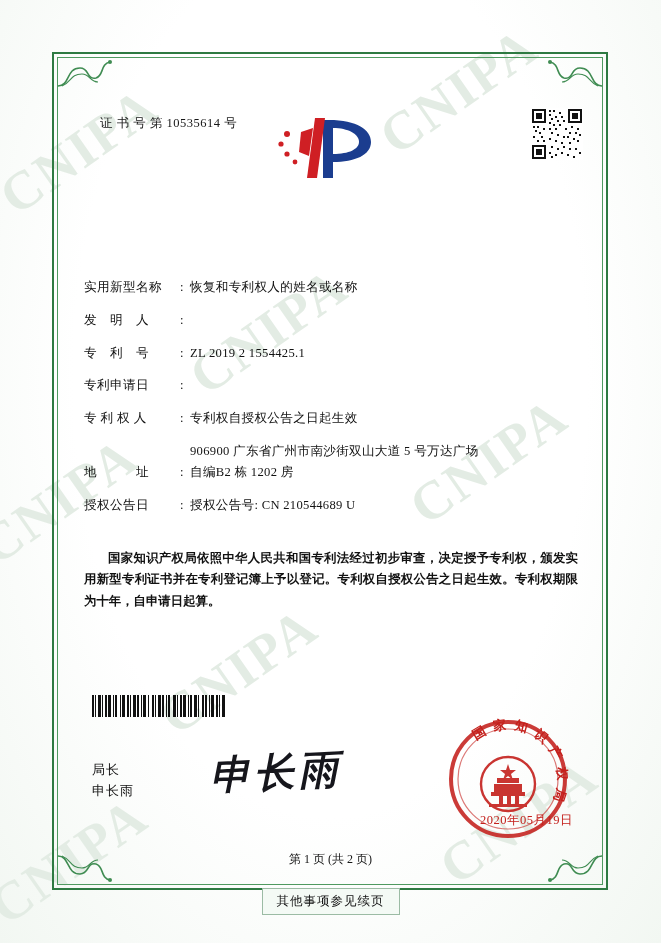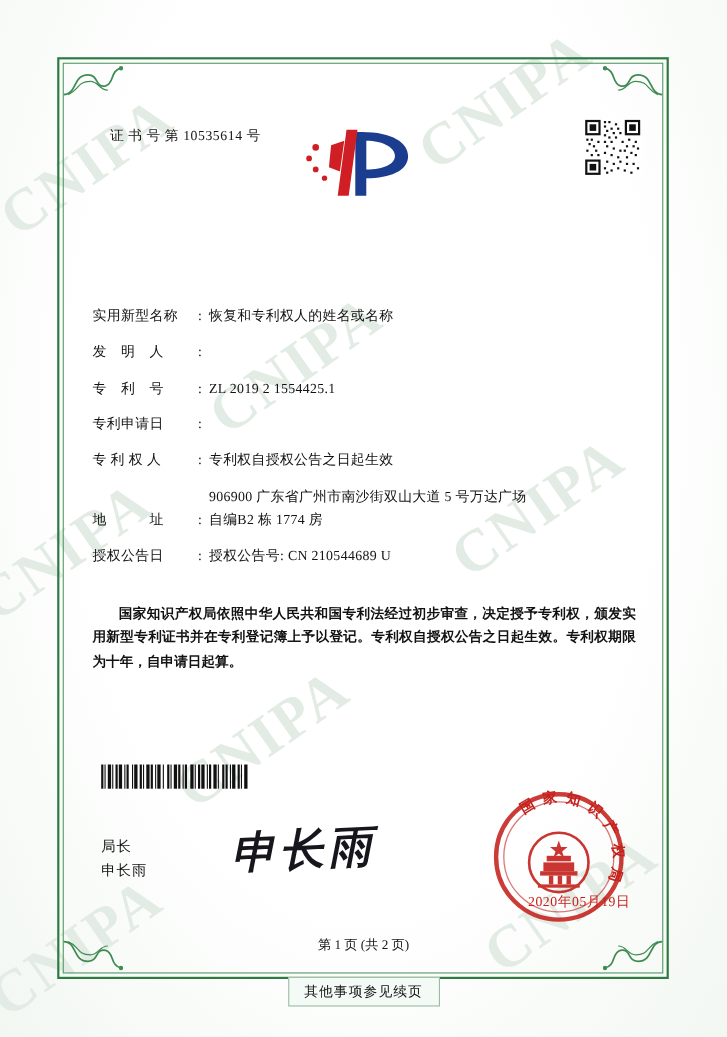--- a/index.html
+++ b/index.html
@@ -402,21 +402,21 @@
     <div class="row">
       <span class="label">专 利 权 人</span>
       <span class="colon">:</span>
       <span class="value">专利权自授权公告之日起生效</span>
     </div>
     <div class="row">
       <span class="label">地　　　址</span>
       <span class="colon">:</span>
       <span class="value">
         <span>906900 广东省广州市南沙街双山大道 5 号万达广场</span>
-        <span class="sub">自编B2 栋 1774 房</span>
+        <span class="sub">自编B2 栋 1202 房</span>
       </span>
     </div>
     <div class="row two-col">
       <span class="label">授权公告日</span>
       <span class="colon">:</span>
       <span class="value">
         <span class="v2">
           <span>授权公告号:</span>
           <span>CN 210544689 U</span>
         </span>

